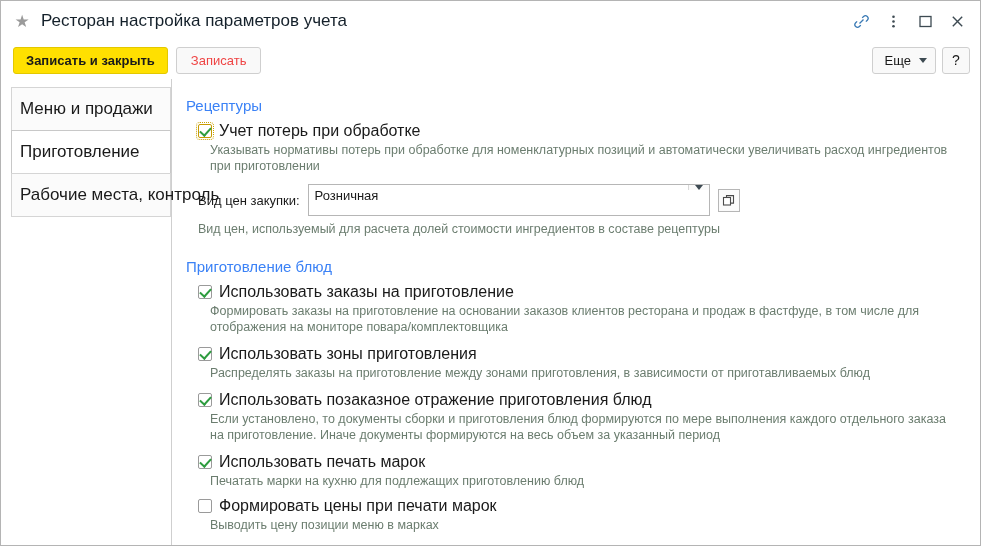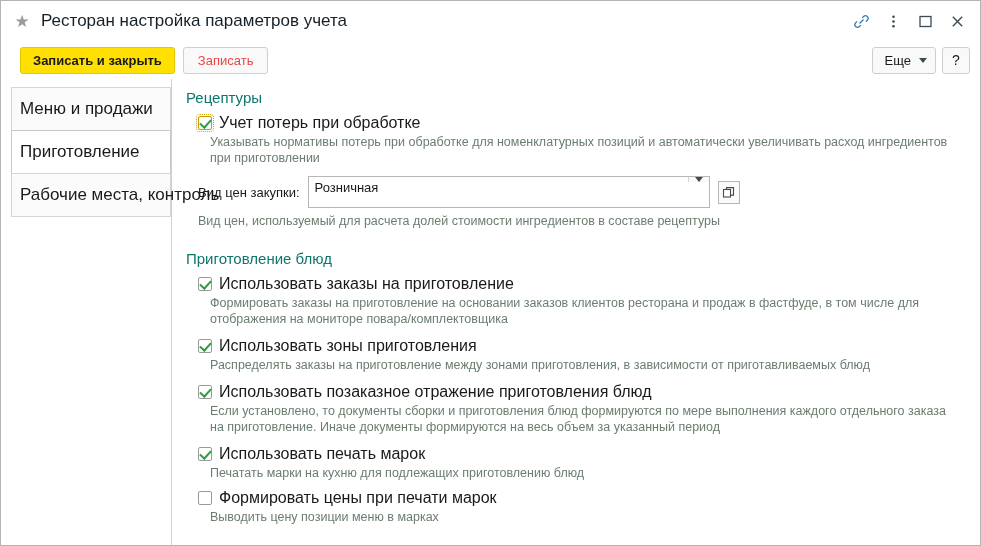--- a/index.html
+++ b/index.html
@@ -70,21 +70,21 @@
     border-radius: 2px;
   }
   .tbtn.link { color: #3a7ab5; }
   .tbtn svg { display: block; }
   
   .commandbar {
     height: 38px;
     background: #ffffff;
     display: flex;
     align-items: center;
-    padding: 0 10px 0 19px;
+    padding: 0 10px 0 12px;
     flex: 0 0 auto;
   }
   .btn-primary {
     background: #ffe000;
     border: 1px solid #e3c800;
     border-radius: 3px;
     font-weight: bold;
     font-size: 13px;
     color: #1a1a1a;
     padding: 5px 12px;
@@ -171,23 +171,23 @@
     background: #ffffff;
     border-color: #c8c8c8;
   }
   .content {
     flex: 1 1 auto;
     border-left: 1px solid #cfcfcf;
     padding: 10px 16px 0 14px;
     overflow: hidden;
   }
   .section-title {
-    color: #0f766e;
+    color: #3b82f6;
     font-size: 15px;
-    margin: 0 0 8px 0;
+    margin: 8px 0 8px 0;
   }
   .section-title.second { margin-top: 22px; }
   .row-check {
     display: flex;
     align-items: center;
     gap: 7px;
     margin: 0 0 2px 0;
     padding-left: 12px;
   }
   .checkbox {

